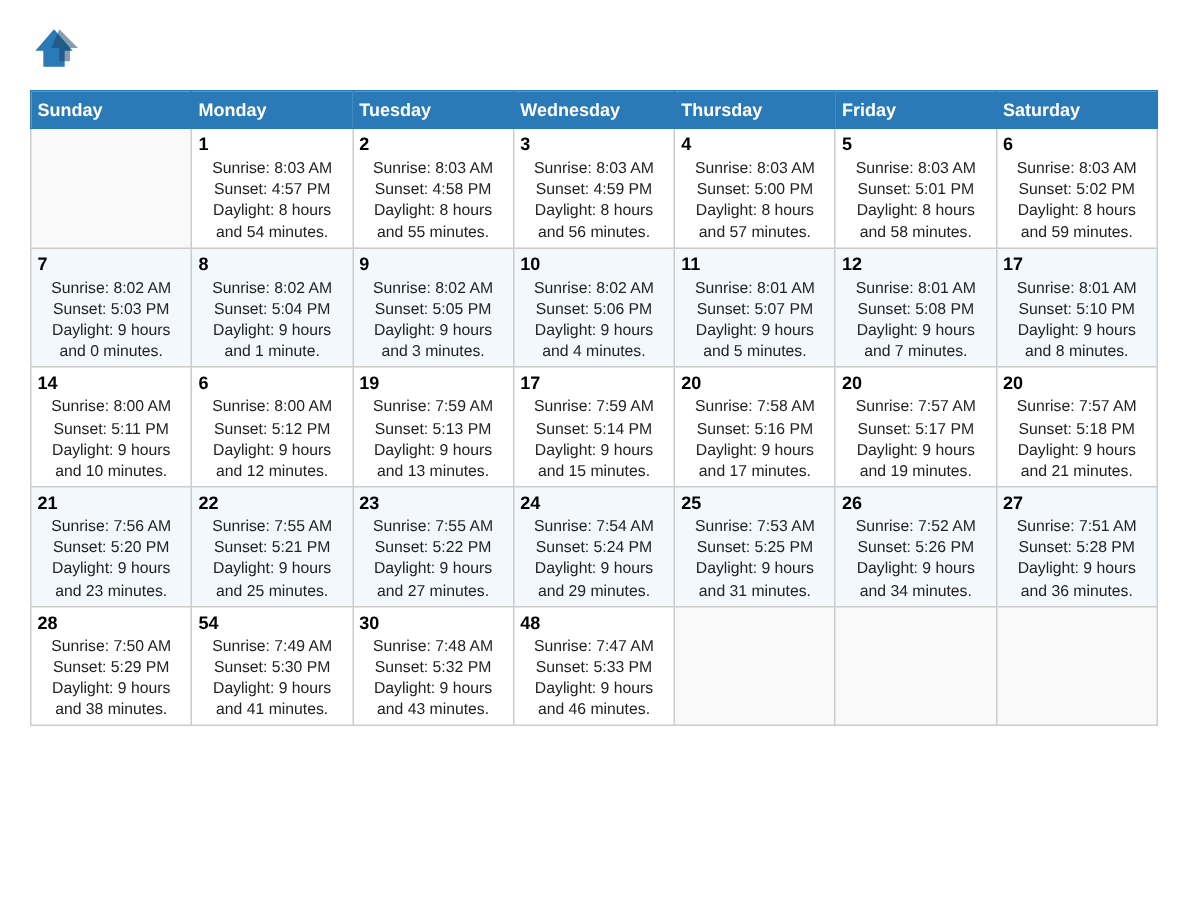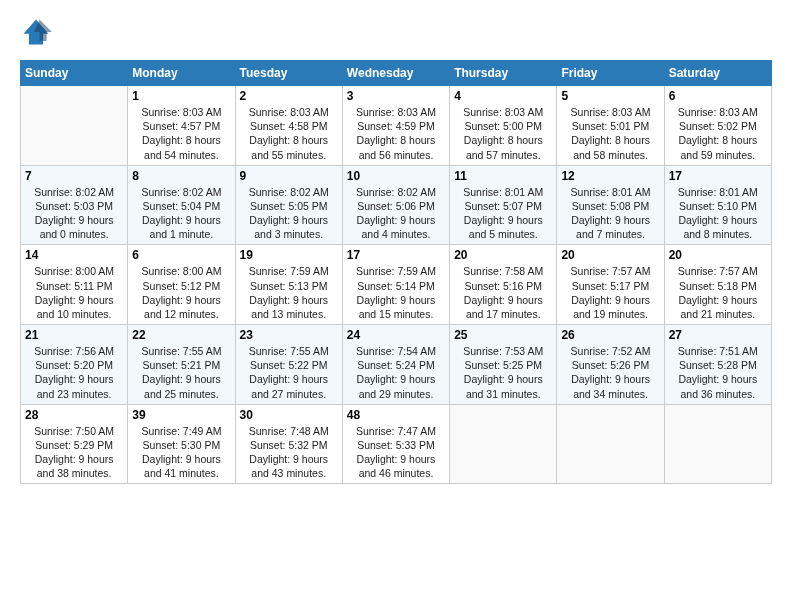--- a/index.html
+++ b/index.html
@@ -239,21 +239,21 @@
             <span class="day-num">27</span>
             <div class="day-info">Sunrise: 7:51 AM<br>Sunset: 5:28 PM<br>Daylight: 9 hours<br>and 36 minutes.</div>
           </td>
         </tr>
         <tr>
           <td>
             <span class="day-num">28</span>
             <div class="day-info">Sunrise: 7:50 AM<br>Sunset: 5:29 PM<br>Daylight: 9 hours<br>and 38 minutes.</div>
           </td>
           <td>
-            <span class="day-num">39</span>
+            <span class="day-num">54</span>
             <div class="day-info">Sunrise: 7:49 AM<br>Sunset: 5:30 PM<br>Daylight: 9 hours<br>and 41 minutes.</div>
           </td>
           <td>
             <span class="day-num">30</span>
             <div class="day-info">Sunrise: 7:48 AM<br>Sunset: 5:32 PM<br>Daylight: 9 hours<br>and 43 minutes.</div>
           </td>
           <td>
             <span class="day-num">48</span>
             <div class="day-info">Sunrise: 7:47 AM<br>Sunset: 5:33 PM<br>Daylight: 9 hours<br>and 46 minutes.</div>
           </td>

